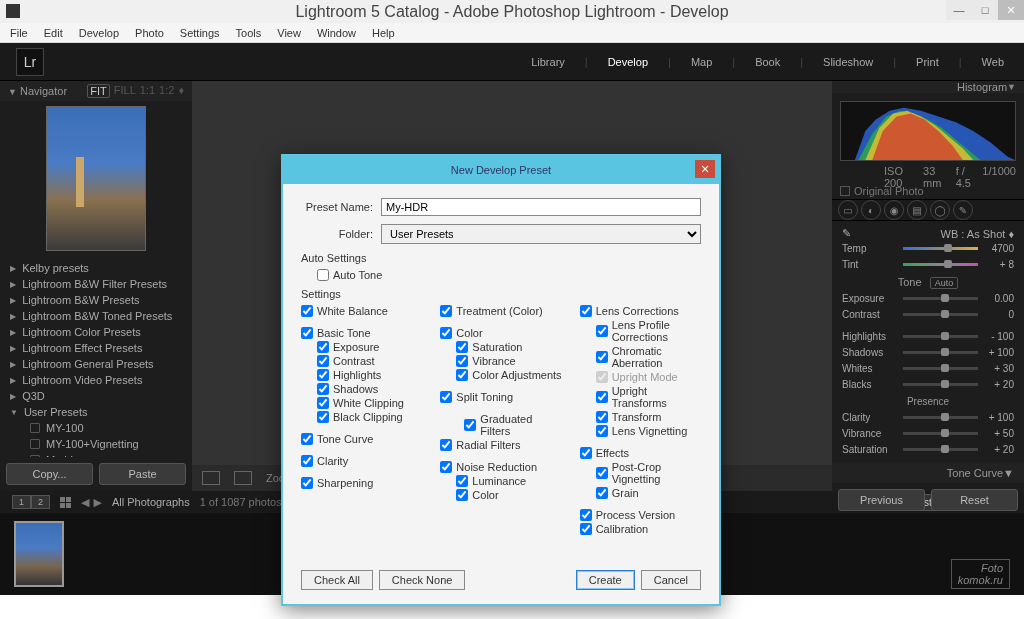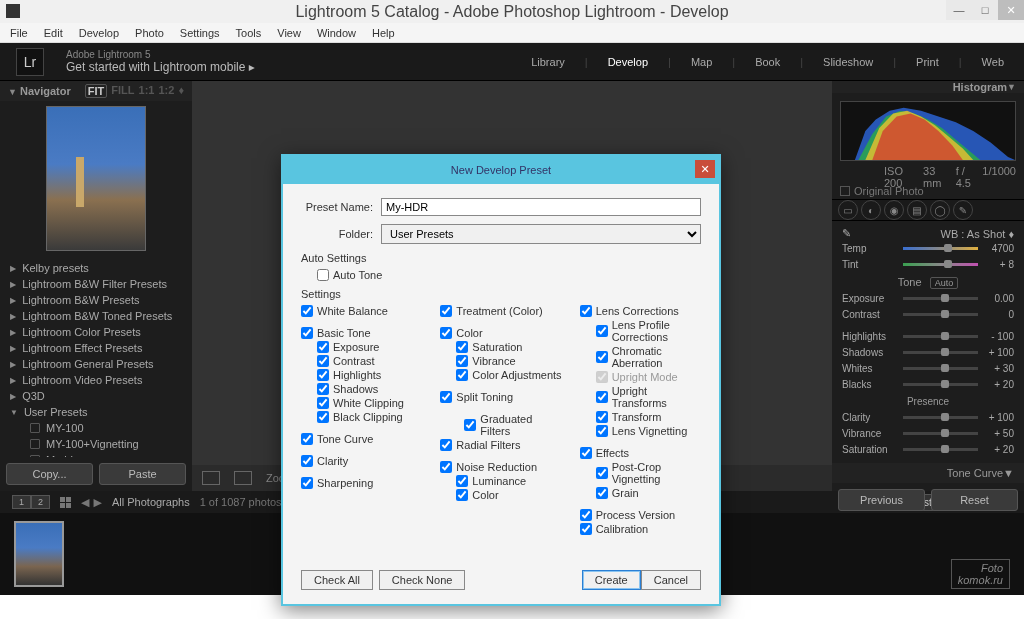--- a/index.html
+++ b/index.html
@@ -27,21 +27,21 @@
 .apphdr .modules { display:flex; gap:12px; color:#aaa; font-size:14px; align-items:center;}
 .apphdr .modules span { padding:0 4px; }
 .apphdr .modules .sep { color:#444; }
 .apphdr .modules .active { color:#fff; }
 
 
 .work { height:410px; background:#2b2b2b; display:flex; position:relative; }
 
 
 .leftpanel { width:192px; background:#1d1d1d; display:flex; flex-direction:column; }
-.panelhdr { height:20px; display:flex; align-items:center; justify-content:space-between; padding:0 8px; color:#999; background:#222;font-weight:bold;}
+.panelhdr { height:20px; display:flex; align-items:center; justify-content:space-between; padding:0 8px; color:#999; background:#222;}
 .panelhdr .tri { color:#888; font-size:9px; }
 .panelhdr .modes { display:flex; gap:4px; font-size:9px; }
 .panelhdr .modes span { color:#555; }
 .panelhdr .modes .on { color:#ccc; border:1px solid #555;padding:0 2px;border-radius:2px;}
 .navimg { height:155px; display:flex; justify-content:center; align-items:center; background:#1d1d1d; }
 .navimg .thumb { width:100px; height:145px; background:linear-gradient(180deg,#3a6fb8 0%,#4a7bc4 40%,#8a7050 65%,#3a3a3a 100%); border:1px solid #666; position:relative;}
 .navimg .thumb::after{content:"";position:absolute;left:30%;top:35%;width:8px;height:50px;background:#c9a86a;}
 .presetlist { flex:1; overflow:hidden; padding:4px 0; }
 .presetlist .folder { display:flex; align-items:center; padding:2px 10px; color:#aaa; gap:6px;}
 .presetlist .folder .arr { font-size:8px; color:#888;}
@@ -104,21 +104,21 @@
 .dialog .grp { margin-top:6px;}
 .dialog .grp .gt { color:#333; margin-bottom:4px;}
 .dialog .cb { display:flex; align-items:center; gap:4px; color:#333; padding:1px 0;}
 .dialog .cb.ind { padding-left:16px;}
 .dialog .cb input { width:12px; height:12px;}
 .dialog .cb.dis { color:#999;}
 .dialog .cols { display:flex; gap:18px; margin-bottom:10px;}
 .dialog .col { flex:1;}
 .dialog .dlgbtns { display:flex; justify-content:space-between; padding:10px 18px 14px;}
 .dialog .dlgbtns .l { display:flex; gap:6px;}
-.dialog .dlgbtns .r { display:flex; margin-left:16px;}
+.dialog .dlgbtns .r { display:flex; gap:6px;margin-left:16px;}
 .dialog .dlgbtns button { padding:3px 12px; border:1px solid #888; background:#f0f0f0; color:#333;}
 .dialog .dlgbtns button.primary { border:1px solid #2a7fd4; box-shadow:0 0 0 1px #8ac4f0 inset;}
 
 
 .histo .chart svg{width:100%;height:100%;}
 
 
 .gslider { flex:1; height:3px; position:relative; margin:0 6px;}
 .gslider::after{content:"";position:absolute;top:-3px;width:8px;height:8px;background:#888;border-radius:2px;left:55%;}
 .gtemp{background:linear-gradient(90deg,#3a6fd0,#888,#e0b040);}
@@ -148,24 +148,20 @@
   <span>Settings</span>
   <span>Tools</span>
   <span>View</span>
   <span>Window</span>
   <span>Help</span>
 </div>
 
 <div class="apphdr">
   <div class="left">
     <div class="logo">Lr</div>
-    <div class="brand">
-      <div class="t1">Adobe Lightroom 5</div>
-      <div class="t2">Get started with Lightroom mobile  ▸</div>
-    </div>
   </div>
   <div class="modules">
     <span>Library</span>
       <span class="sep">|</span>
     <span class="active">Develop</span>
       <span class="sep">|</span>
     <span>Map</span>
       <span class="sep">|</span>
     <span>Book</span>
       <span class="sep">|</span>

